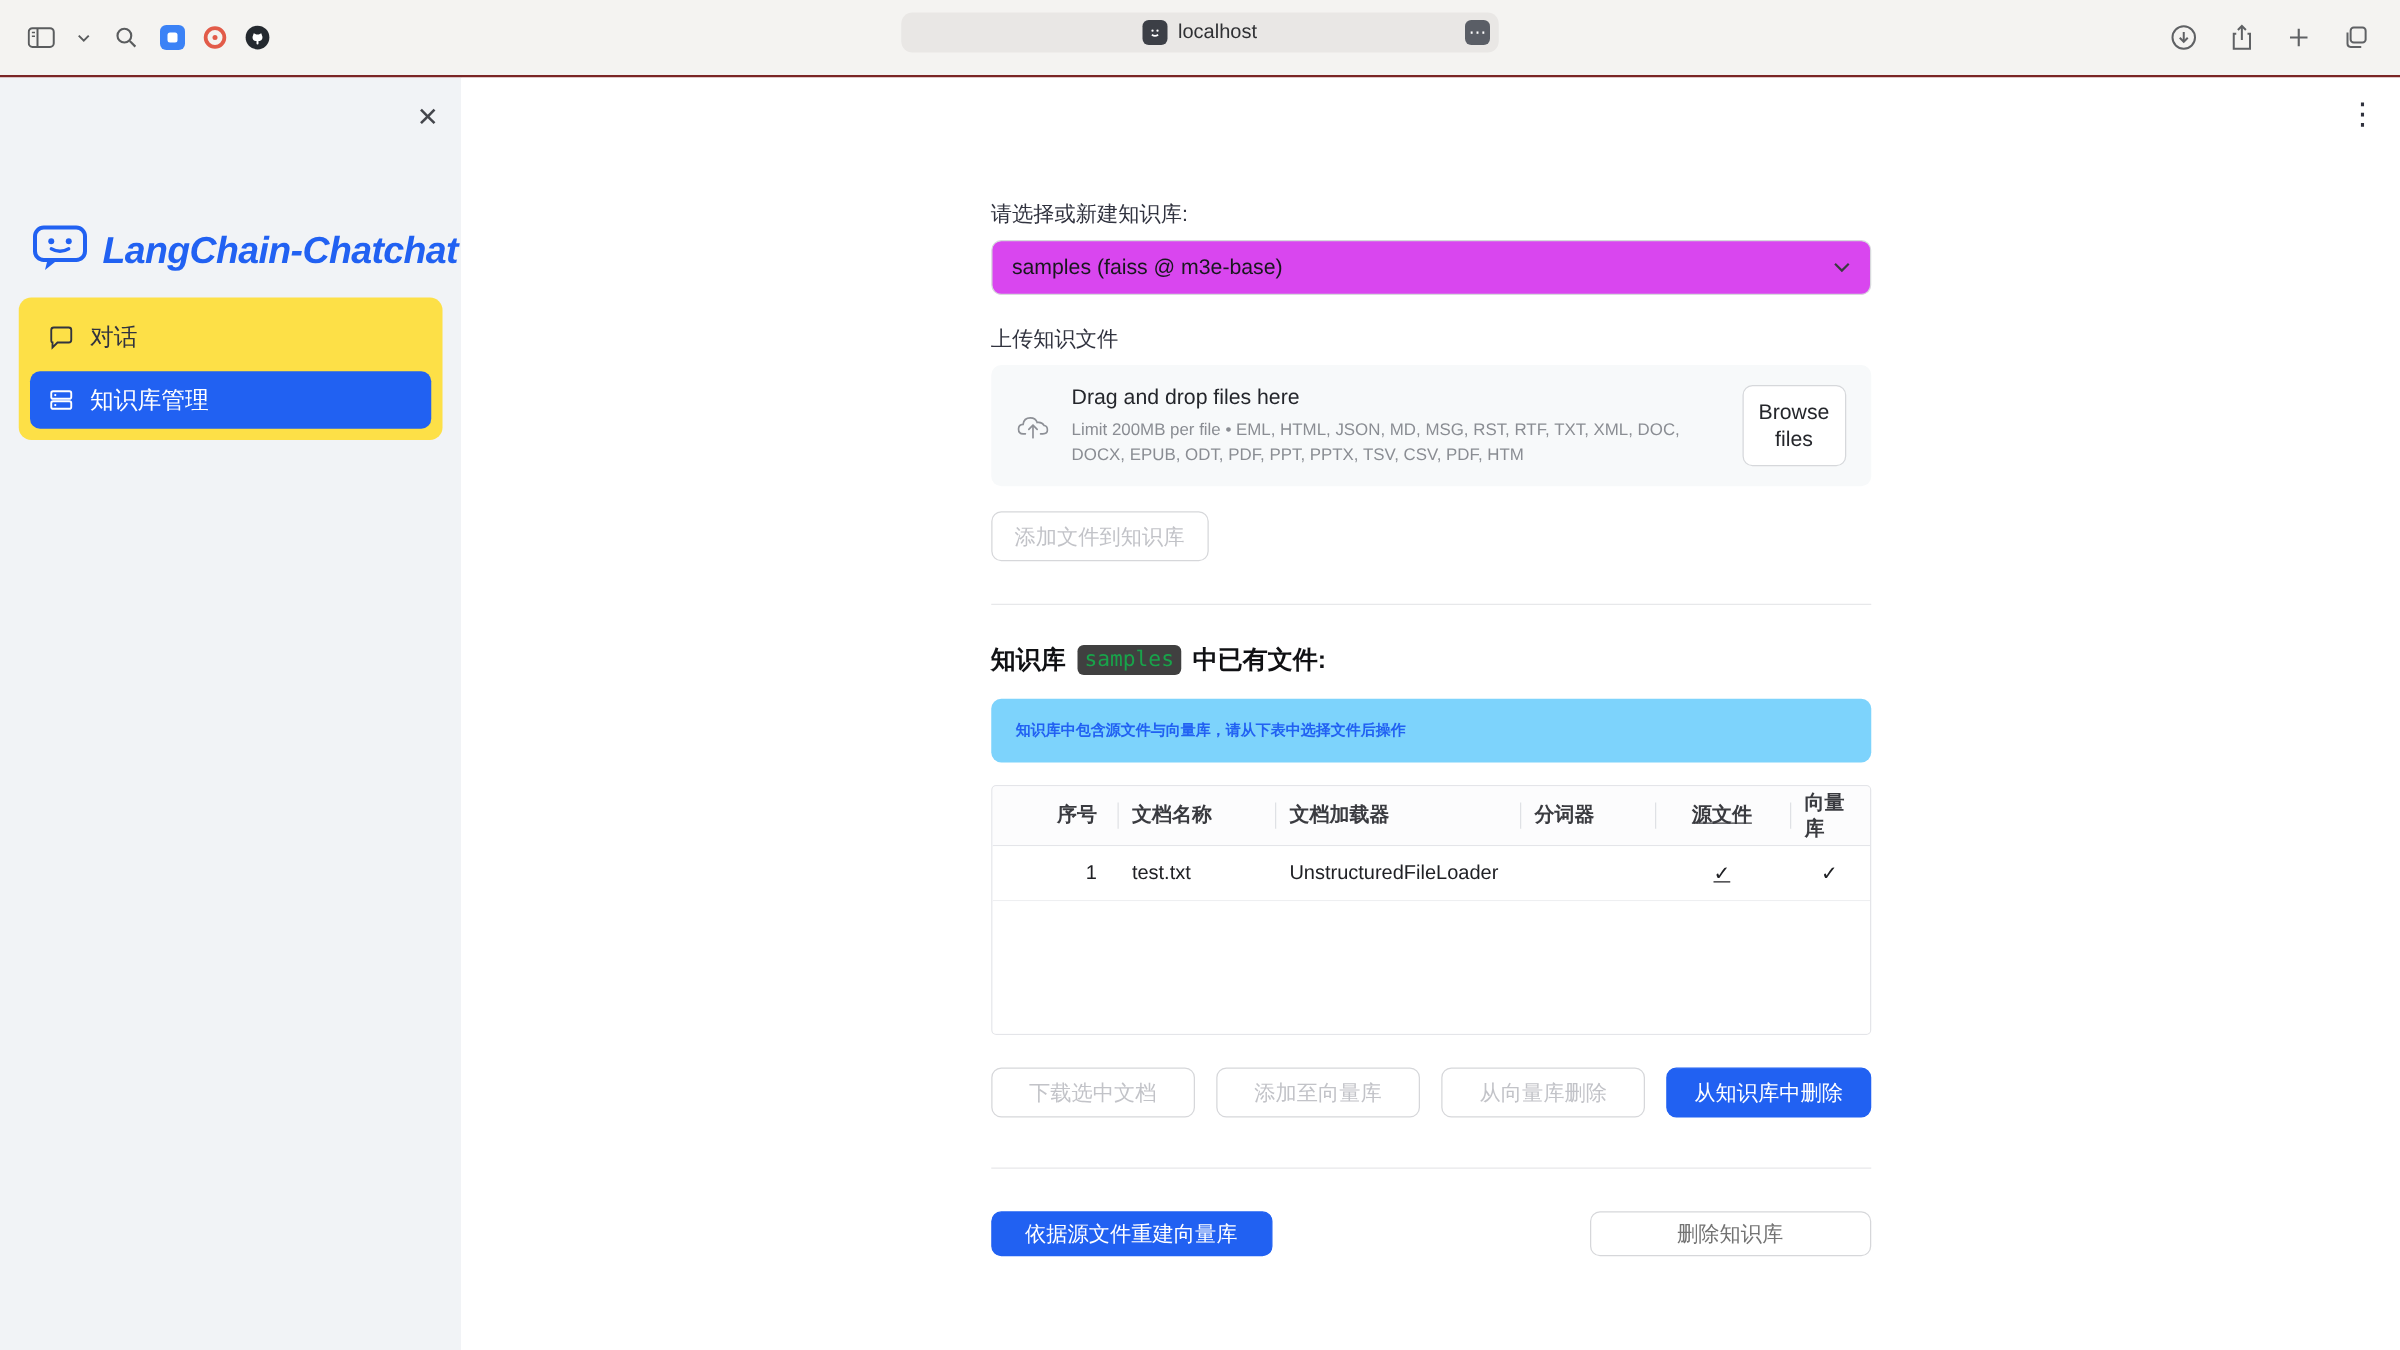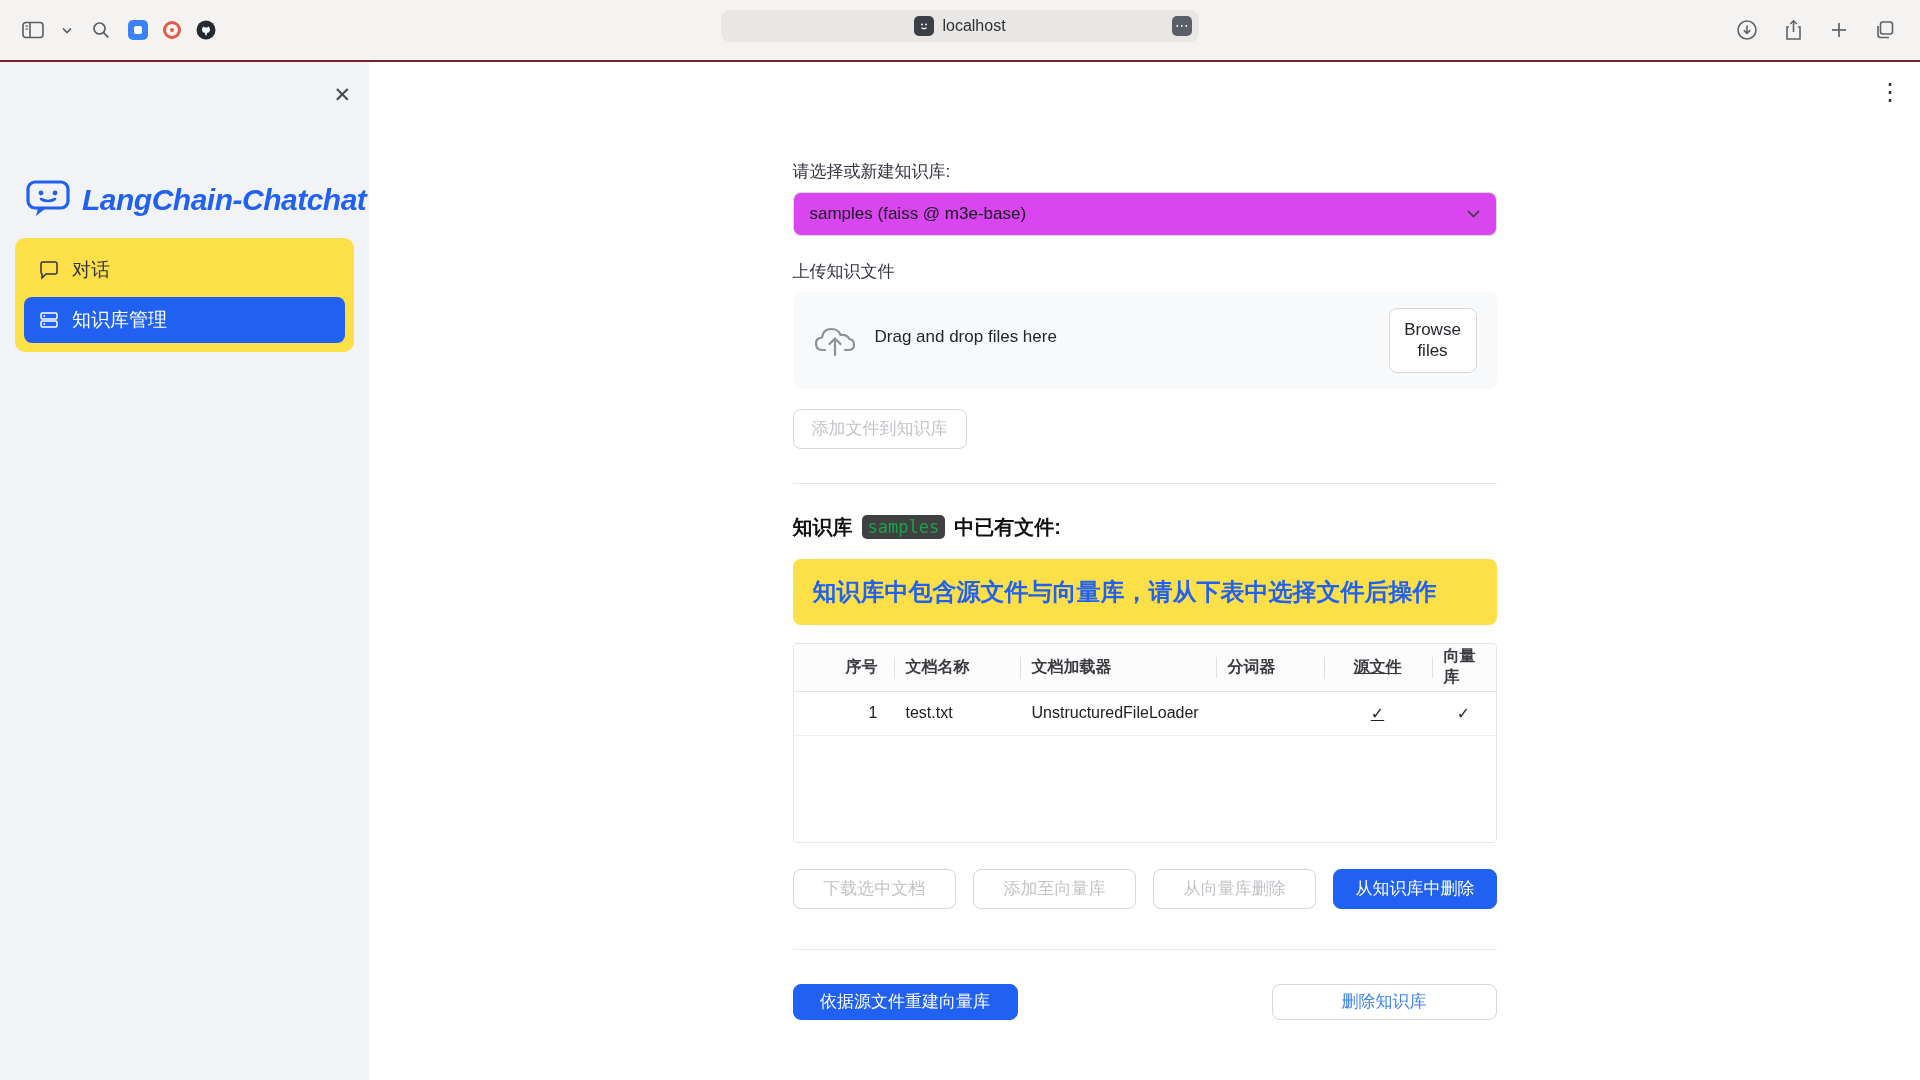--- a/index.html
+++ b/index.html
@@ -48,31 +48,31 @@
   .dropzone { background:#f7f9fa; border-radius:8px; padding:16px 20px; display:flex; align-items:center; gap:18px; margin-bottom:20px; }
   .dz-text { max-width:520px; }
   .dz-title { font-size:17px; color:#24262b; margin-bottom:6px; }
   .dz-hint { font-size:13.5px; color:#8a8d93; line-height:1.45; }
   .browse-btn { margin-left:auto; width:88px; padding:10px 12px; background:#fff; border:1px solid #d6d8db;
                 border-radius:8px; font-size:17px; color:#24262b; text-align:center; line-height:1.25; }
 
   .btn { border-radius:8px; font-size:17px; display:inline-flex; align-items:center; justify-content:center; background:#fff; }
   .btn.disabled { border:1px solid #d6d7da; color:#c2c3c8; }
   .btn.primary { background:#2161f2; border:1px solid #2161f2; color:#fff; }
-  .btn.secondary { border:1px solid #d6d7da; color:#3b82f6; }
+  .btn.secondary { border:1px solid #d6d7da; color:#737373; }
   .add-files-btn { height:40px; padding:0 18px; }
 
   .divider { border:none; border-top:1px solid #e7e8ea; margin:34px 0 30px 0; }
 
   .kb-heading { display:flex; align-items:center; gap:9px; font-size:20px; font-weight:bold; color:#101114; }
   .code-chip { font-family:"DejaVu Sans Mono","Liberation Mono",monospace; font-size:17px; font-weight:normal;
                color:#18a34a; background:#404040; padding:2px 6px; border-radius:5px; }
 
-  .info-box { background:#fde047; border-radius:8px; padding:17px 20px; color:#2161f2;
-              font-size:24px; font-weight:600; margin:18px 0; }
+  .info-box { background:#7dd3fc; border-radius:8px; padding:17px 20px; color:#2161f2;
+              font-size:12px; font-weight:600; margin:18px 0; }
 
   .df { border:1px solid #e4e5e9; border-radius:4px; overflow:hidden; }
   .df-header { display:flex; height:48px; background:#fcfcfd; border-bottom:1px solid #e4e5e9;
                font-size:16px; font-weight:600; color:#3a3b40; }
   .df-row { display:flex; height:44px; border-bottom:1px solid #eeeff1; font-size:16px; color:#202125; background:#fff; }
   .df-empty { height:106px; background:#fff; }
   .cell { display:flex; align-items:center; padding:0 12px; position:relative; flex:none; }
   .df-header .cell:not(:first-child)::before { content:""; position:absolute; left:0; top:13px; bottom:13px; width:1px; background:#dfe1e5; }
   .c0 { width:100px; justify-content:flex-end; padding-right:16px; }
   .c1 { width:126px; }
@@ -225,20 +225,21 @@
 
       <div class="field-label">上传知识文件</div>
       <div class="dropzone">
         <svg width="44" height="36" viewBox="0 0 44 36" fill="none" stroke="#8d9096" stroke-width="2.2">
           <path d="M12 28 H9 Q3 28 3 21.5 Q3 16 9 15.5 Q10 7 18.5 7 Q25.5 7 27.5 13 Q34 12 36.5 17 Q41 17.5 41 23 Q41 28 35 28 H32" stroke-linecap="round"></path>
           <path d="M22 33 V17" stroke-linecap="round"></path>
           <path d="M16.5 22 L22 16.5 L27.5 22" stroke-linecap="round" stroke-linejoin="round"></path>
         </svg>
         <div class="dz-text">
           <div class="dz-title">Drag and drop files here</div>
+          <div class="dz-hint">Limit 200MB per file • EML, HTML, JSON, MD, MSG, RST, RTF, TXT, XML, DOC, DOCX, EPUB, ODT, PDF, PPT, PPTX, TSV, CSV, PDF, HTM</div>
         </div>
         <div class="browse-btn">Browse files</div>
       </div>
 
       <div class="btn disabled add-files-btn">添加文件到知识库</div>
 
       <hr class="divider">
 
       <div class="kb-heading">
         <span>知识库</span>

